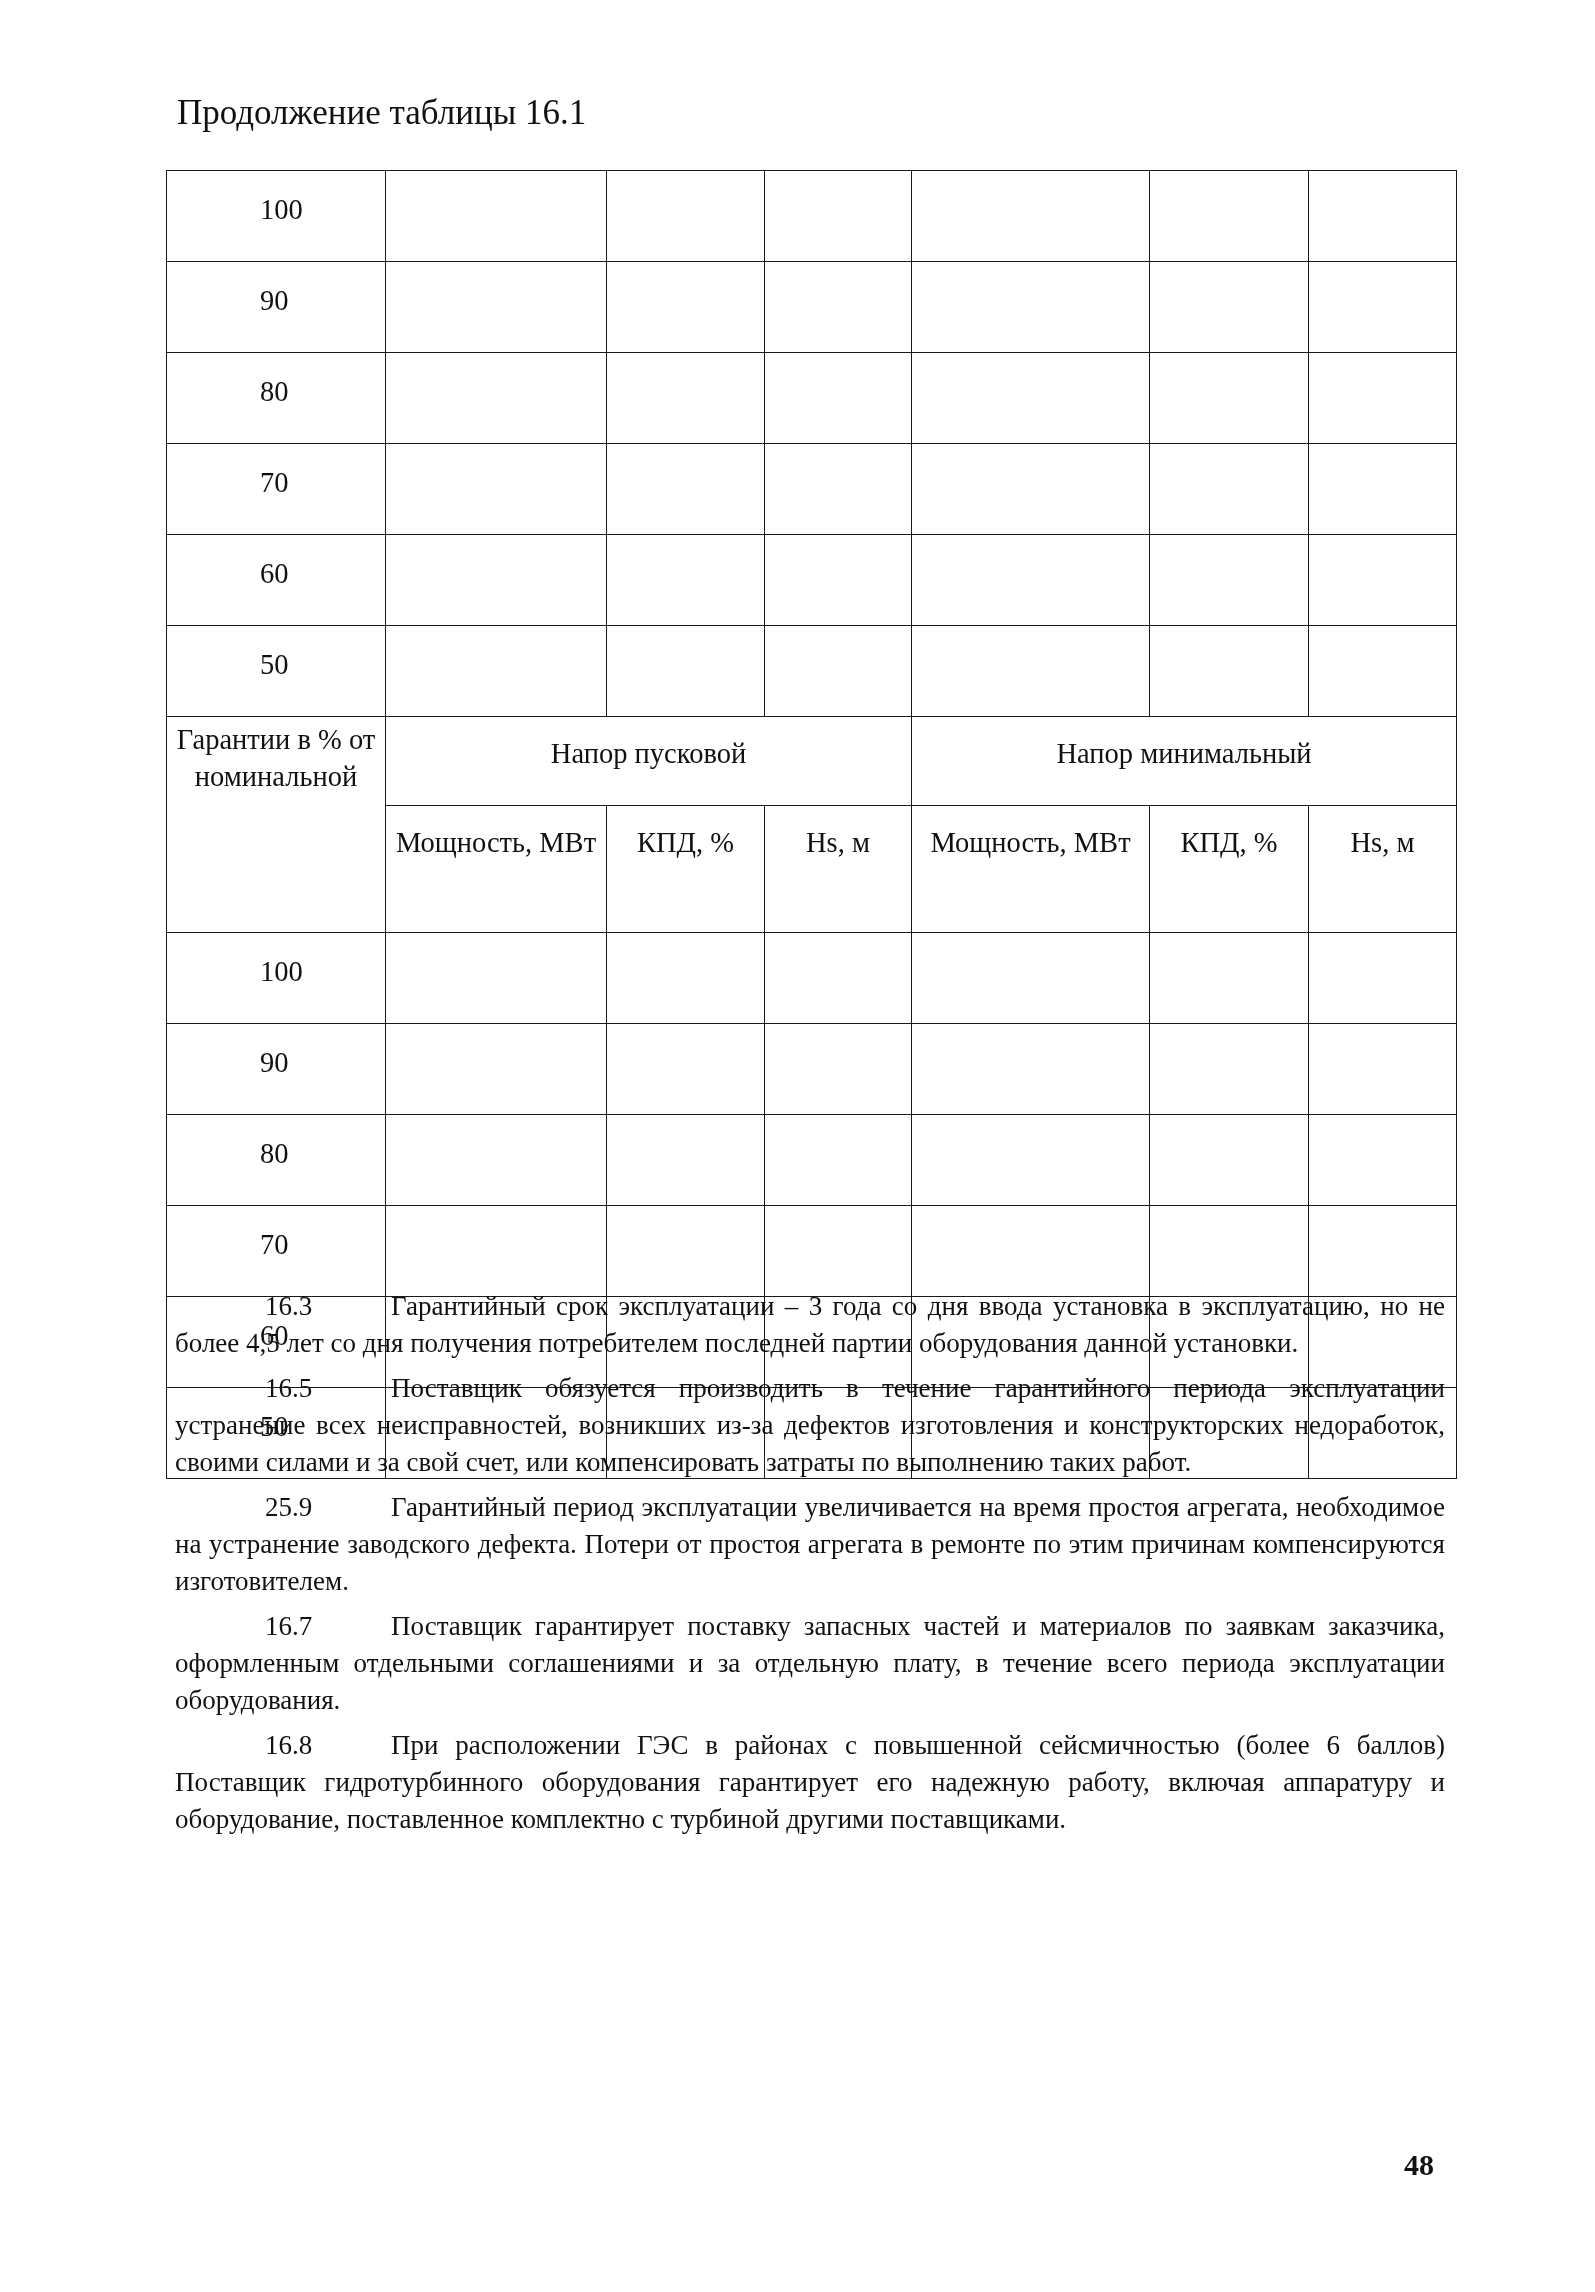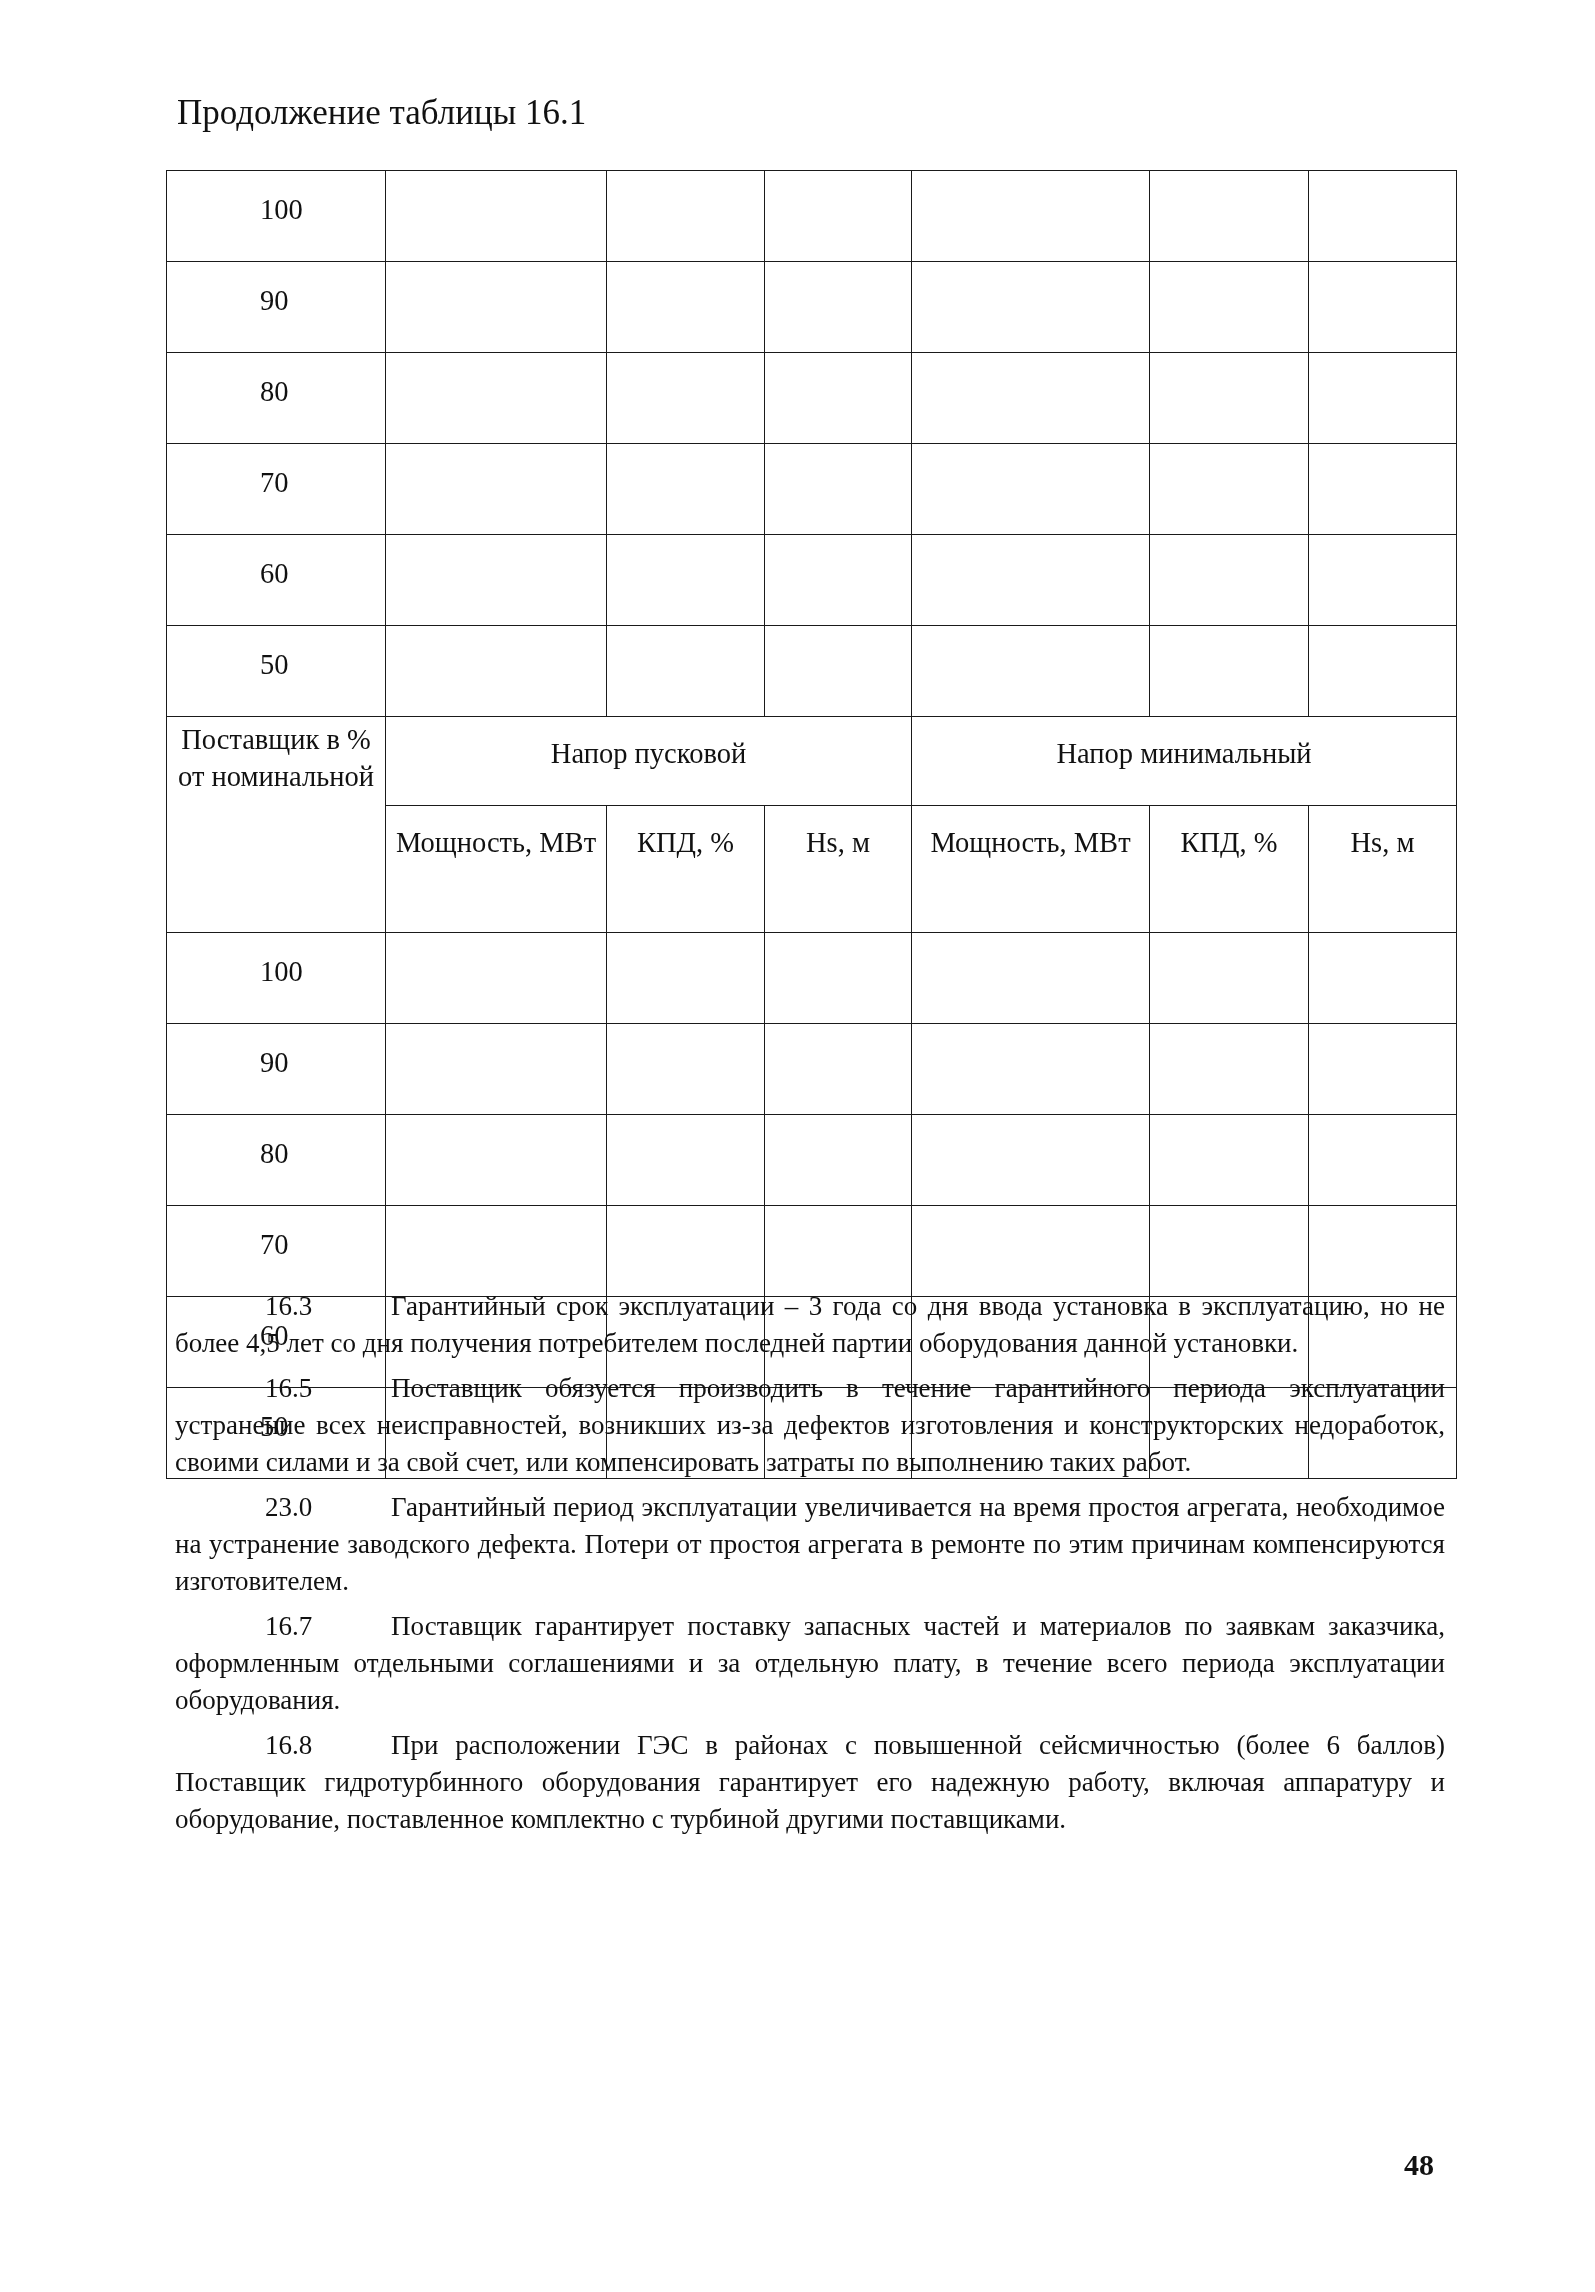--- a/index.html
+++ b/index.html
@@ -101,21 +101,21 @@
       <td class="pct">50</td>
       <td></td>
         <td></td>
         <td></td>
       <td></td>
         <td></td>
         <td></td>
     </tr>
 
     <tr>
-      <td class="hdr-left" rowspan="2">Поставщик в % от номинальной</td>
+      <td class="hdr-left" rowspan="2">Гарантии в % от номинальной</td>
       <td class="hdr-main" colspan="3">Напор пусковой</td>
       <td class="hdr-main" colspan="3">Напор минимальный</td>
     </tr>
     <tr>
       <td class="hdr-sub">Мощность, МВт</td>
       <td class="hdr-sub">КПД, %</td>
       <td class="hdr-sub">Hs, м</td>
       <td class="hdr-sub">Мощность, МВт</td>
       <td class="hdr-sub">КПД, %</td>
       <td class="hdr-sub">Hs, м</td>
@@ -174,19 +174,19 @@
       <td></td>
         <td></td>
         <td></td>
     </tr>
   </tbody>
 </table>
 
 <div class="body-text">
   <p><span class="num">16.3</span><span>Гарантийный срок эксплуатации – 3 года со дня ввода установка в эксплуатацию, но не более 4,5 лет со дня получения потребителем последней партии оборудования данной установки.</span></p>
   <p><span class="num">16.5</span><span>Поставщик обязуется производить в течение гарантийного периода эксплуатации устранение всех неисправностей, возникших из-за дефектов изготовления и конструкторских недоработок, своими силами и за свой счет, или компенсировать затраты по выполнению таких работ.</span></p>
-  <p><span class="num">23.0</span><span>Гарантийный период эксплуатации увеличивается на время простоя агрегата, необходимое на устранение заводского дефекта. Потери от простоя агрегата в ремонте по этим причинам компенсируются изготовителем.</span></p>
+  <p><span class="num">25.9</span><span>Гарантийный период эксплуатации увеличивается на время простоя агрегата, необходимое на устранение заводского дефекта. Потери от простоя агрегата в ремонте по этим причинам компенсируются изготовителем.</span></p>
   <p><span class="num">16.7</span><span>Поставщик гарантирует поставку запасных частей и материалов по заявкам заказчика, оформленным отдельными соглашениями и за отдельную плату, в течение всего периода эксплуатации оборудования.</span></p>
   <p><span class="num">16.8</span><span>При расположении ГЭС в районах с повышенной сейсмичностью (более 6 баллов) Поставщик гидротурбинного оборудования гарантирует его надежную работу, включая аппаратуру и оборудование, поставленное комплектно с турбиной другими поставщиками.</span></p>
 </div>
 
 <div class="page-num">48</div>
 
 
 </body></html>

